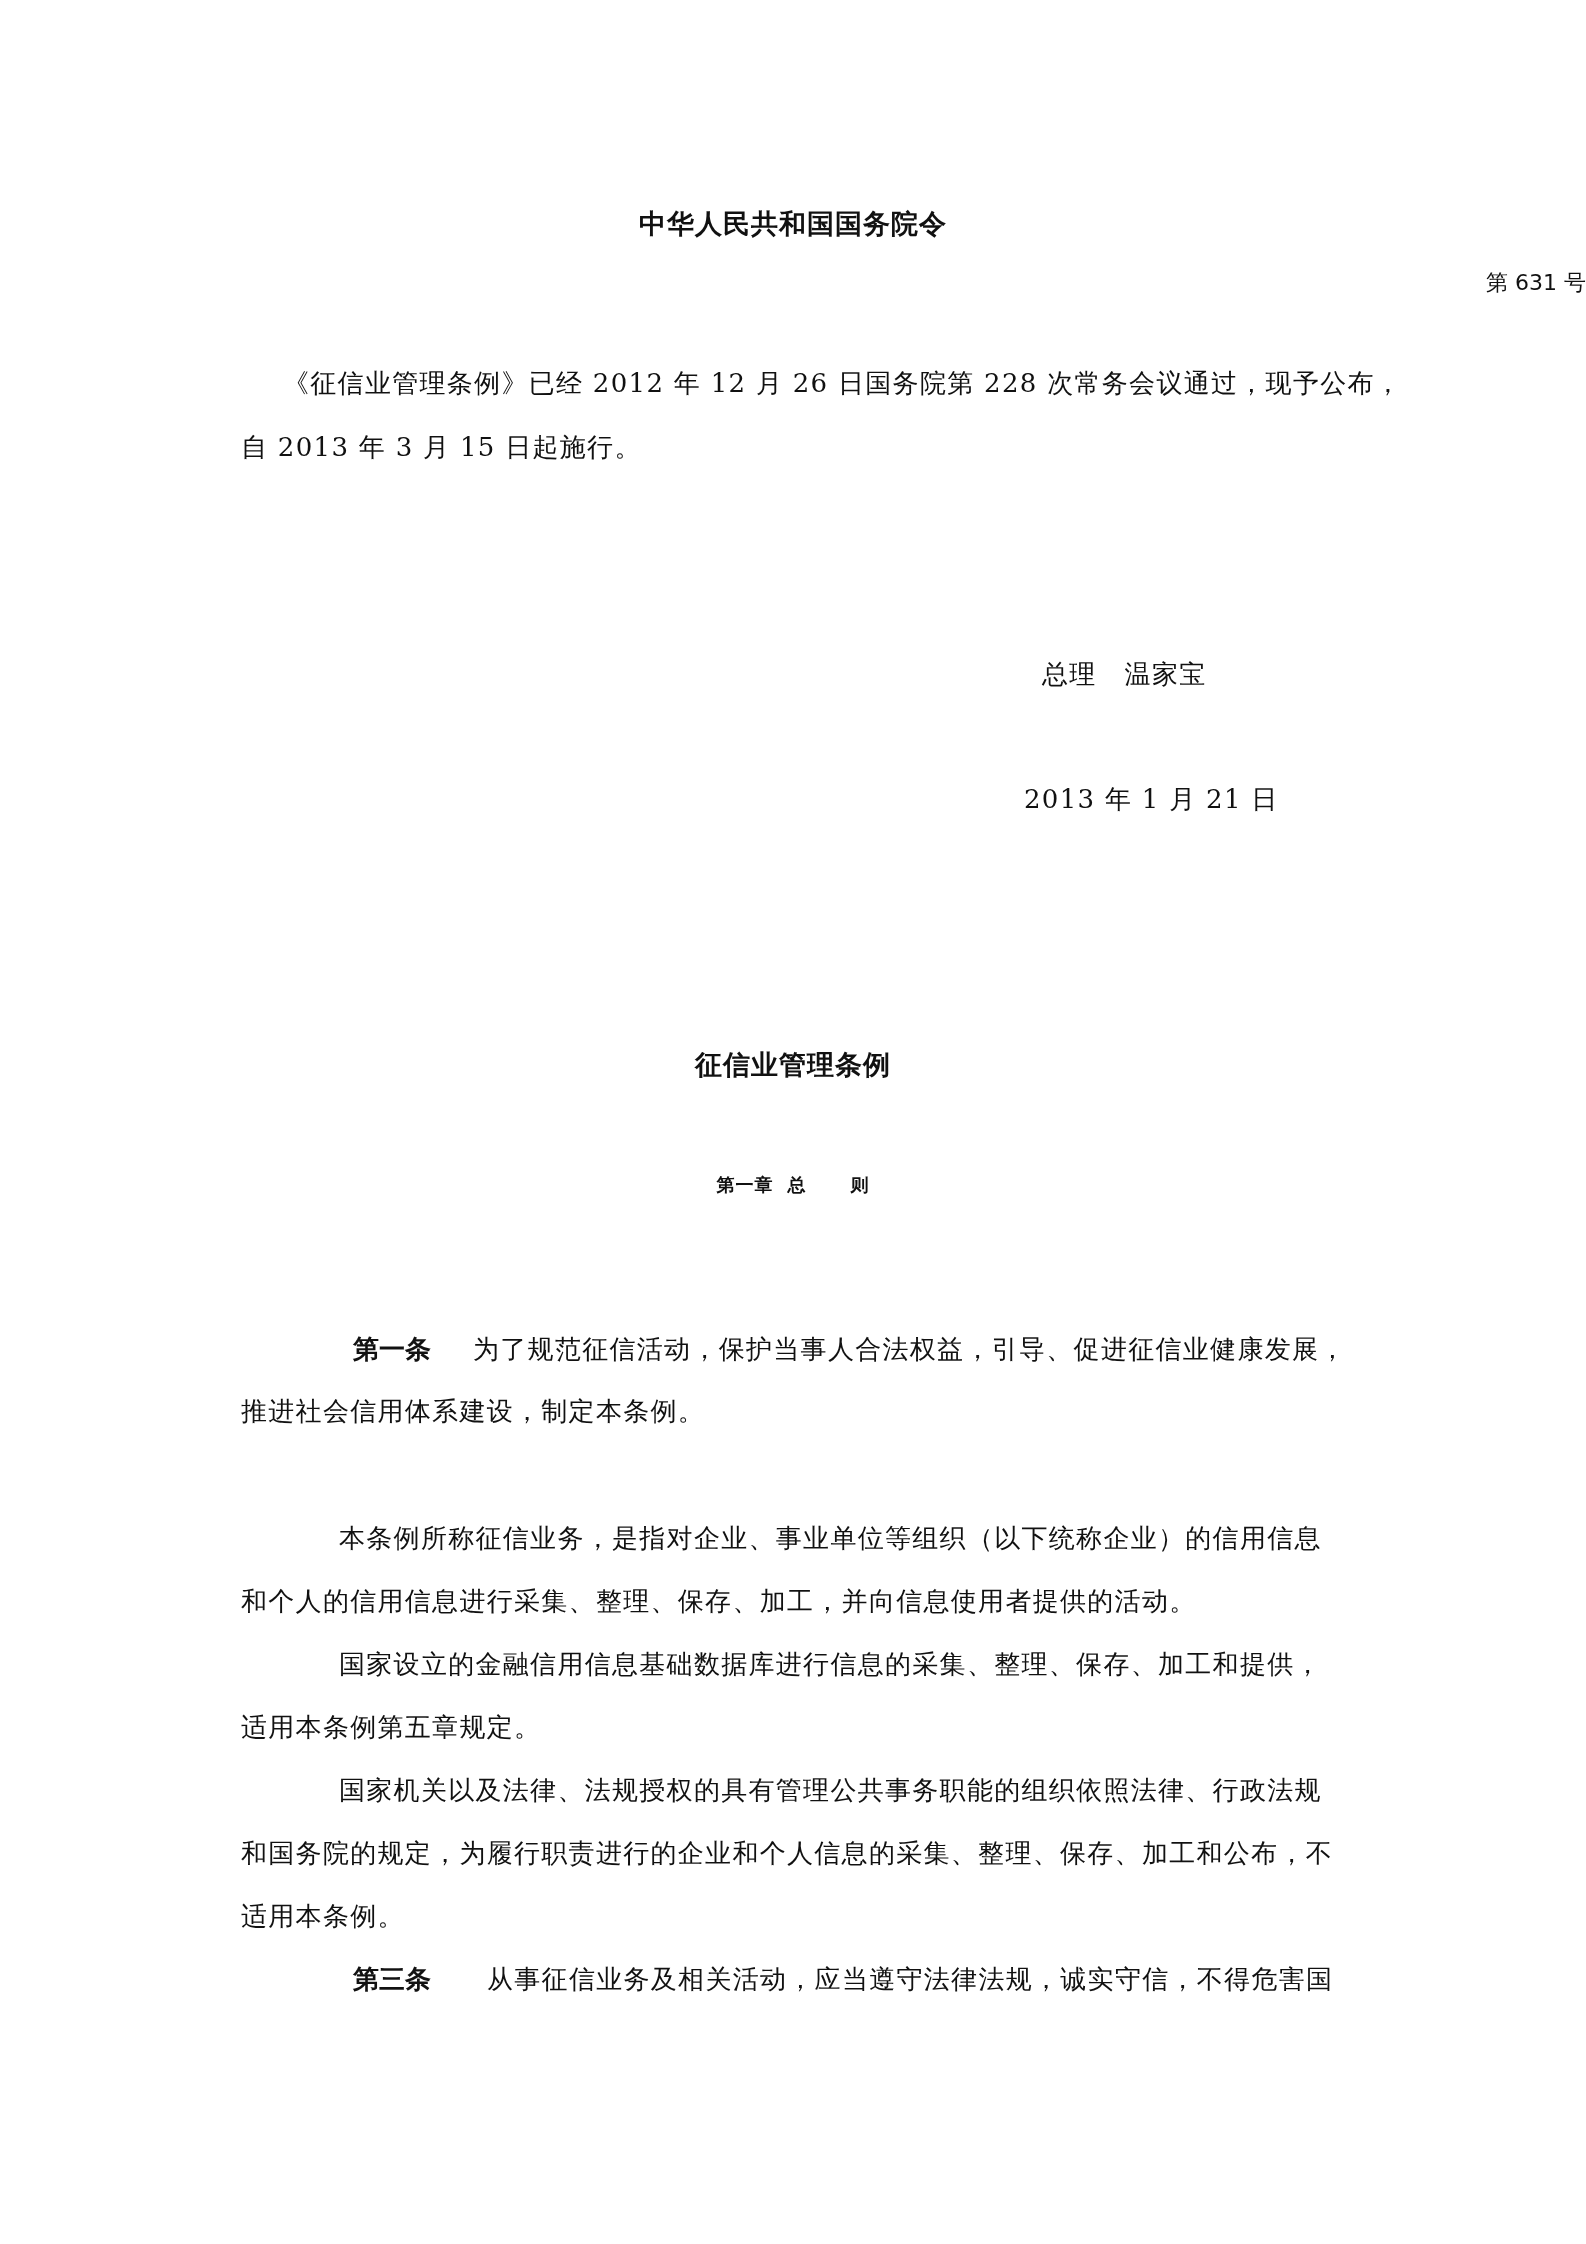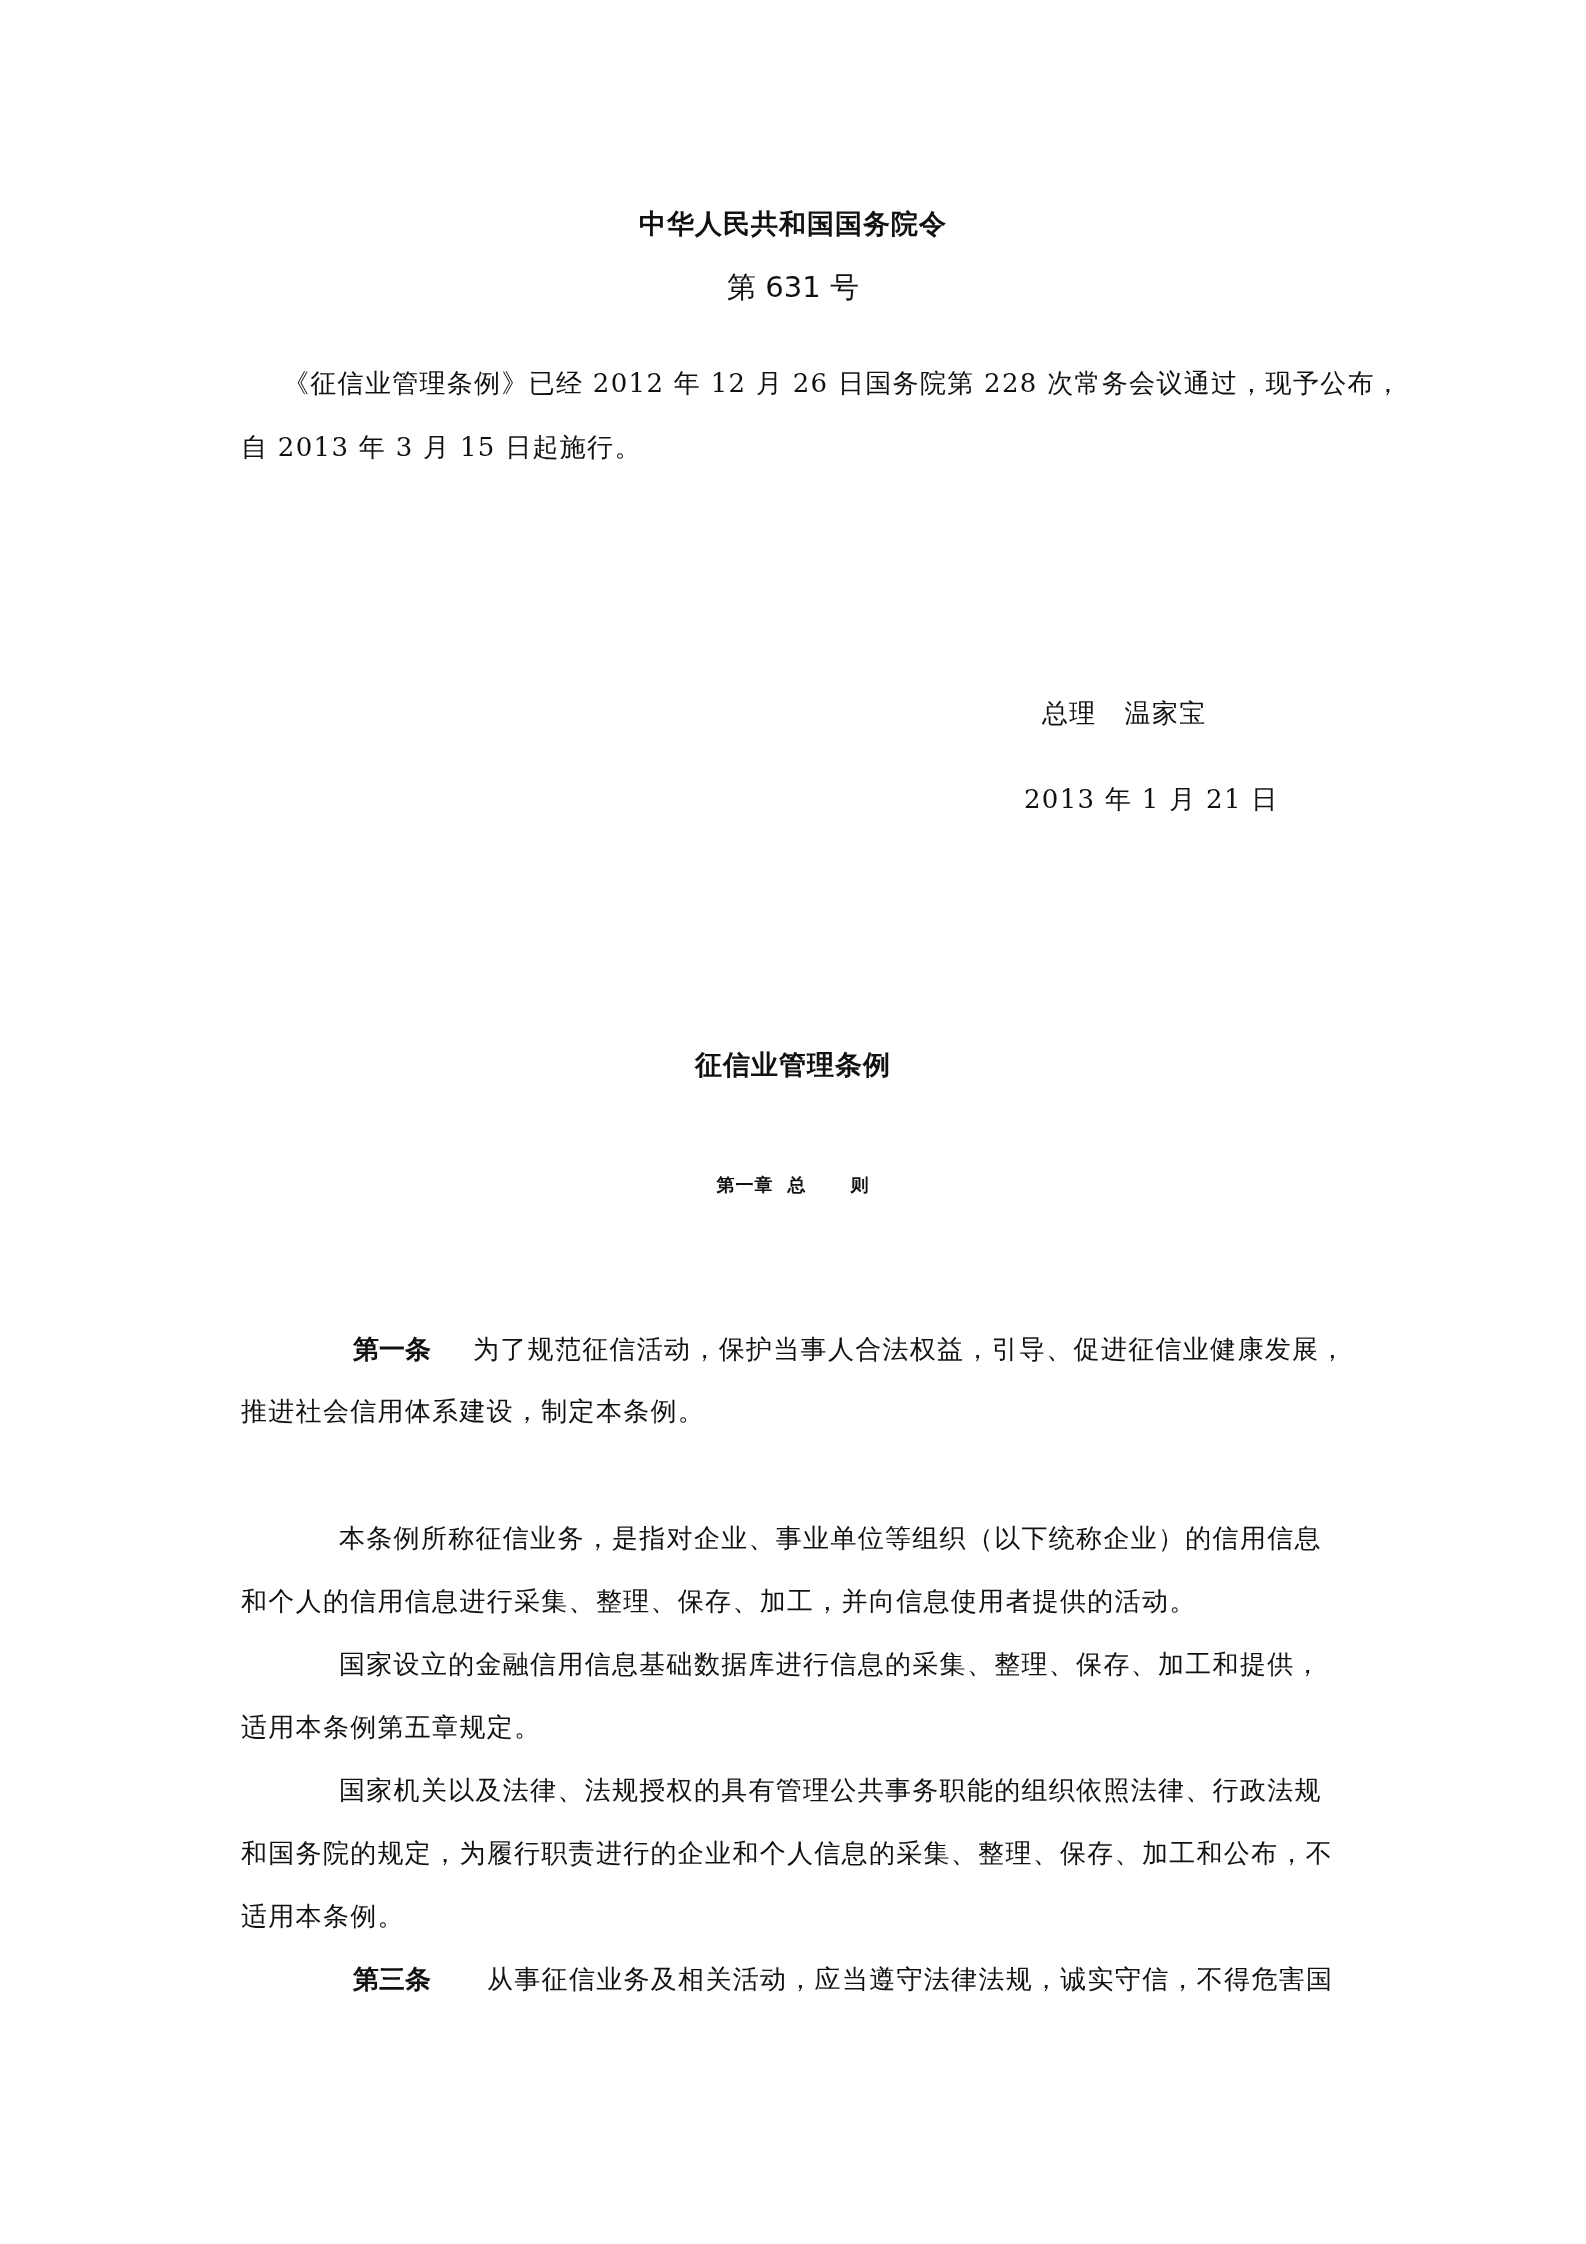--- a/index.html
+++ b/index.html
@@ -38,41 +38,41 @@
     width: 1586px;
     text-align: center;
   }
   .t-order {
     top: 206px;
     font-size: 27px;
     letter-spacing: 1px;
   }
   .t-number {
     top: 268px;
-    font-size: 29px;
+    font-size: 22px;
     font-family: "DejaVu Sans", "Liberation Sans", sans-serif;
+    text-align: right;
   }
   .body-text {
     font-size: 26px;
     letter-spacing: 1.3px;
     line-height: 28px;
   }
   .line {
     left: 241px;
   }
   .indent {
     left: 283px;
   }
   .indent2 {
     left: 339px;
   }
   .signature {
     left: 1042px;
     top: 660px;
-    margin-top: 39px;
   }
   .sig-name { margin-left: 28px; }
   .date {
     left: 1024px;
     top: 785px;
   }
   .reg-title {
     top: 1047px;
     font-size: 27px;
     letter-spacing: 1px;

